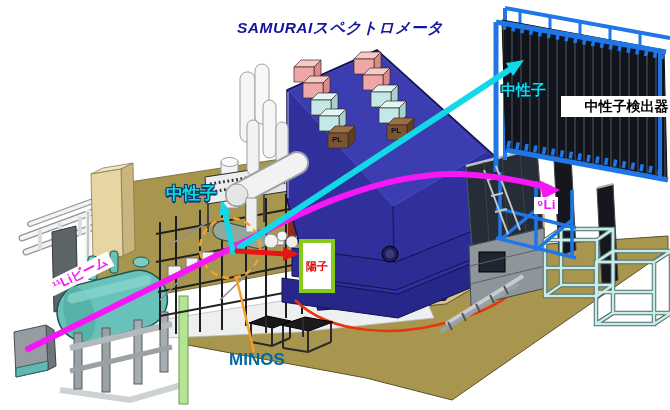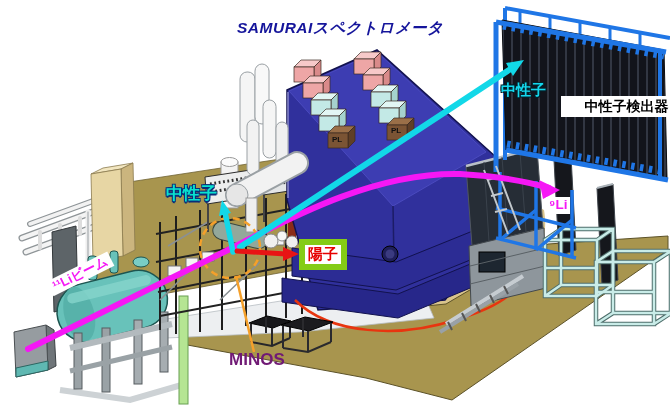--- a/index.html
+++ b/index.html
@@ -5,26 +5,26 @@
   html,body{margin:0;padding:0;background:#fff;}
   .canvas{position:relative;width:670px;height:410px;background:#ffffff;overflow:hidden;
           font-family:"Liberation Sans","DejaVu Sans",sans-serif;}
   .canvas svg{position:absolute;left:0;top:0;}
   .label{position:absolute;font-weight:bold;white-space:nowrap;line-height:1.1;}
   .title{left:237px;top:19px;font-size:15.5px;color:#15159b;letter-spacing:.5px;font-style:italic;}
   .n-left{left:166px;top:185px;font-size:17px;color:#08e2cf;
     text-shadow:-1px -1px 0 #0a2f7a,1px -1px 0 #0a2f7a,-1px 1px 0 #0a2f7a,1px 1px 0 #0a2f7a,0 2px 0 #0a2f7a;}
   .n-right{left:501px;top:82px;font-size:15px;color:#14d7ec;
     text-shadow:-1px -1px 0 #03222c,1px -1px 0 #03222c,-1px 1px 0 #03222c,1px 1px 0 #03222c;}
-  .proton{left:299px;top:239px;font-size:15px;color:#e60000;background:#fff;
-    border:6px solid #84cc16;padding:1px 3px;}
-  .li9{left:546px;top:197px;font-size:13.5px;color:#f517f5;background:#fff;padding:1px 3px;}
+  .proton{left:299px;top:239px;font-size:11px;color:#e60000;background:#fff;
+    border:4px solid #84cc16;padding:17px 3px;}
+  .li9{left:534px;top:197px;font-size:13.5px;color:#f517f5;background:#fff;padding:1px 3px;}
   .beam{left:50px;top:281px;font-size:13px;color:#f517f5;background:#fff;padding:1px 4px;
     transform:rotate(-26.5deg);transform-origin:left center;}
-  .minos{left:229px;top:351px;font-size:17px;color:#701a75;}
+  .minos{left:229px;top:351px;font-size:17px;color:#0369a1;}
   .nebula-box{left:561px;top:96px;width:107px;background:#fff;color:#000;text-align:center;padding:3px 12px;}
   .nebula-box .l1{font-size:14px;}
   .nebula-box .l2{font-size:15.5px;letter-spacing:1px;margin-top:2px;}
   .pl{position:absolute;font-weight:bold;font-size:8px;color:#111;}
   .pl-a{left:332px;top:135px;}
   .pl-b{left:391px;top:126px;}
 </style>
 </head>
 <body>
 

